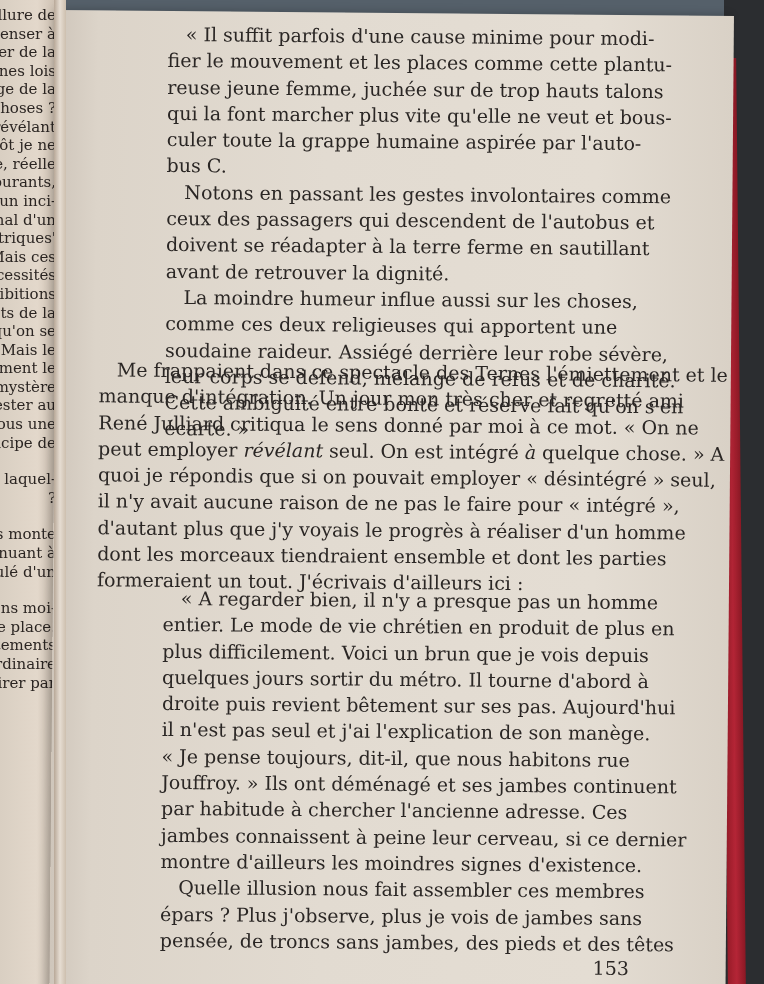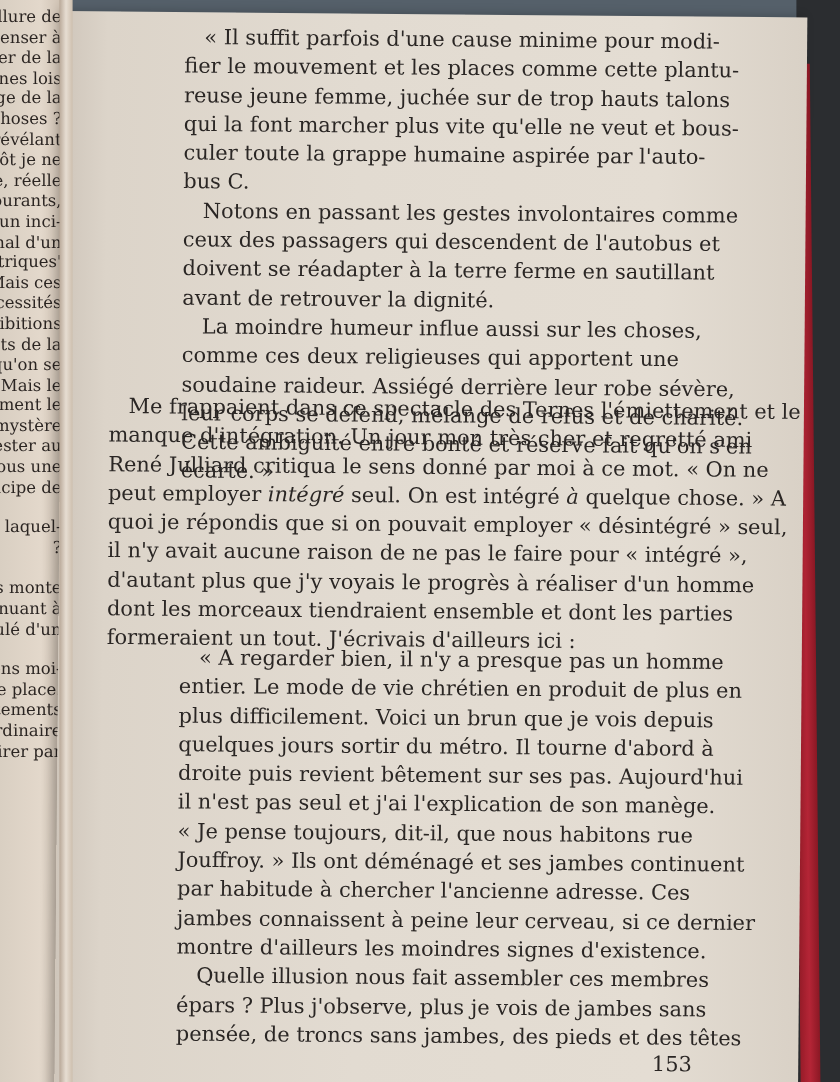--- a/index.html
+++ b/index.html
@@ -107,21 +107,21 @@
       <span class="line">soudaine raideur. Assiégé derrière leur robe sévère,</span>
       <span class="line">leur corps se défend, mélange de refus et de charité.</span>
       <span class="line">Cette ambiguïté entre bonté et réserve fait qu'on s'en</span>
       <span class="line last">écarte. »</span>
     </div>
 
     <div class="text-block body-block" style="top:346px; left:44px; width:520px;">
       <span class="line indent">Me frappaient dans ce spectacle des Ternes l'émiettement et le</span>
       <span class="line">manque d'intégration. Un jour mon très cher et regretté ami</span>
       <span class="line">René Julliard critiqua le sens donné par moi à ce mot. « On ne</span>
-      <span class="line"><span>peut employer </span><em>intégré</em><span> seul. On est intégré </span><em>à</em><span> quelque chose. » A</span></span>
+      <span class="line"><span>peut employer </span><em>révélant</em><span> seul. On est intégré </span><em>à</em><span> quelque chose. » A</span></span>
       <span class="line">quoi je répondis que si on pouvait employer « désintégré » seul,</span>
       <span class="line">il n'y avait aucune raison de ne pas le faire pour « intégré »,</span>
       <span class="line">d'autant plus que j'y voyais le progrès à réaliser d'un homme</span>
       <span class="line">dont les morceaux tiendraient ensemble et dont les parties</span>
       <span class="line last">formeraient un tout. J'écrivais d'ailleurs ici :</span>
     </div>
 
     <div class="text-block quote-block" style="top:574px; left:110px;">
       <span class="line indent">« A regarder bien, il n'y a presque pas un homme</span>
       <span class="line">entier. Le mode de vie chrétien en produit de plus en</span>

